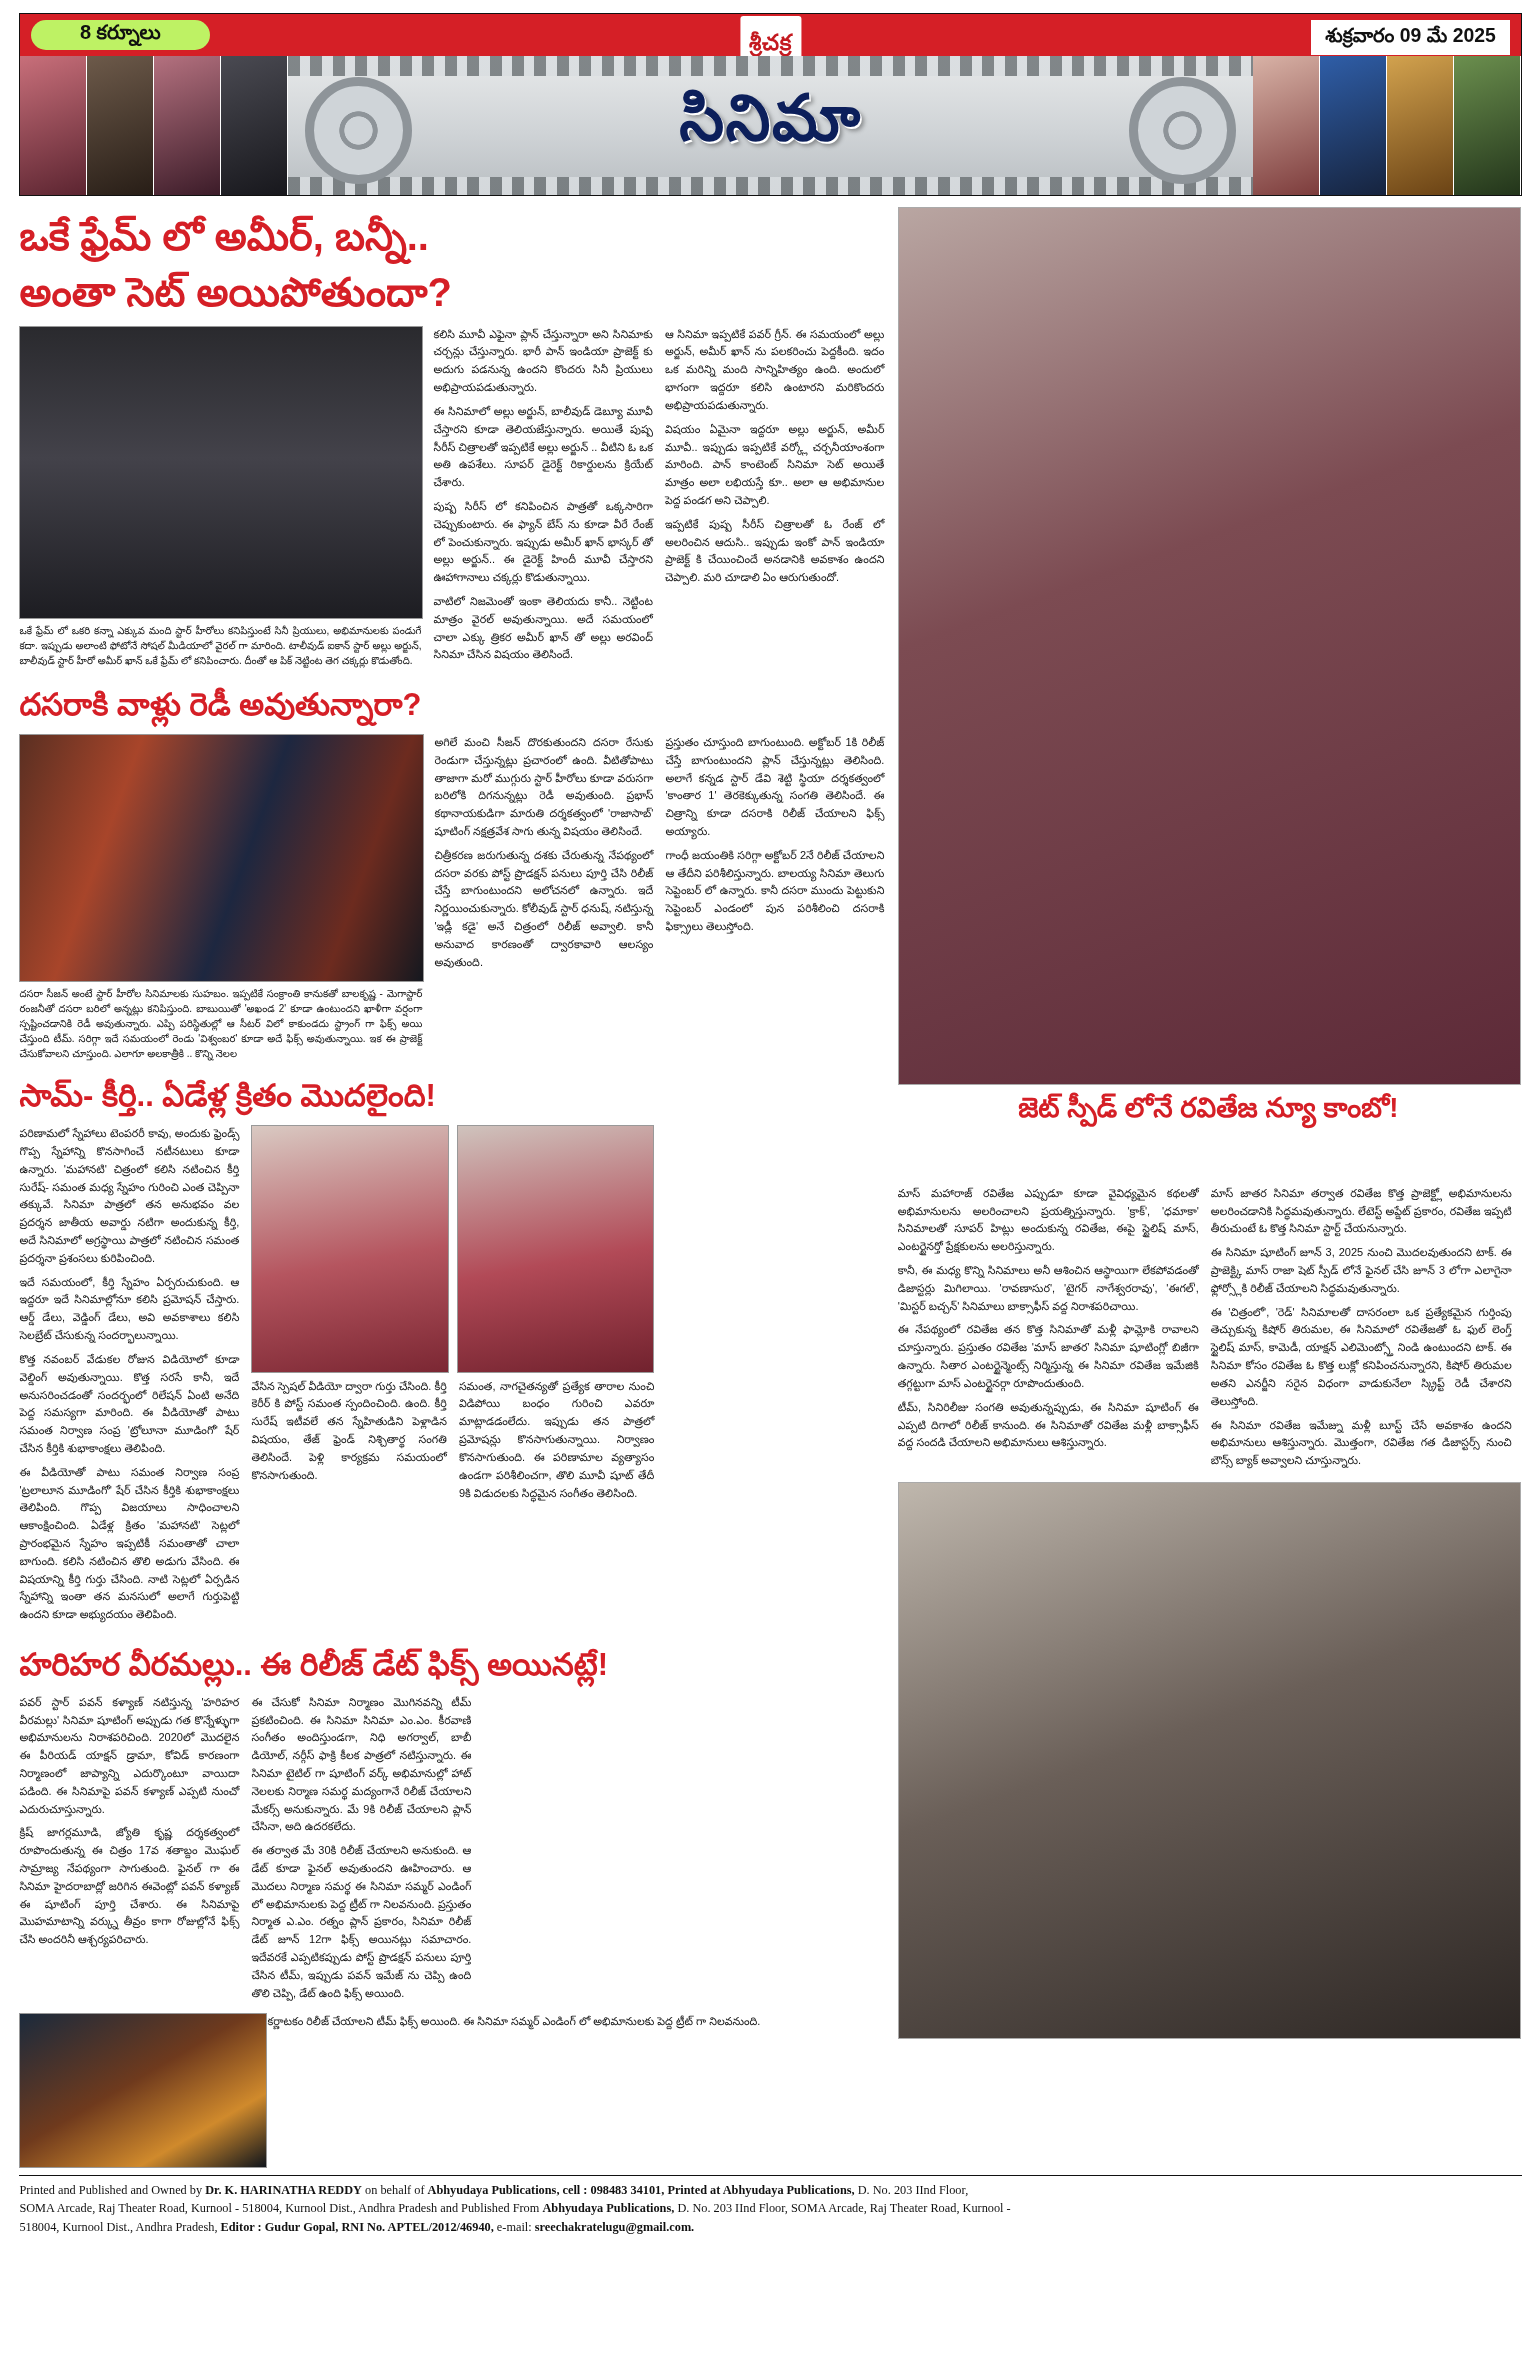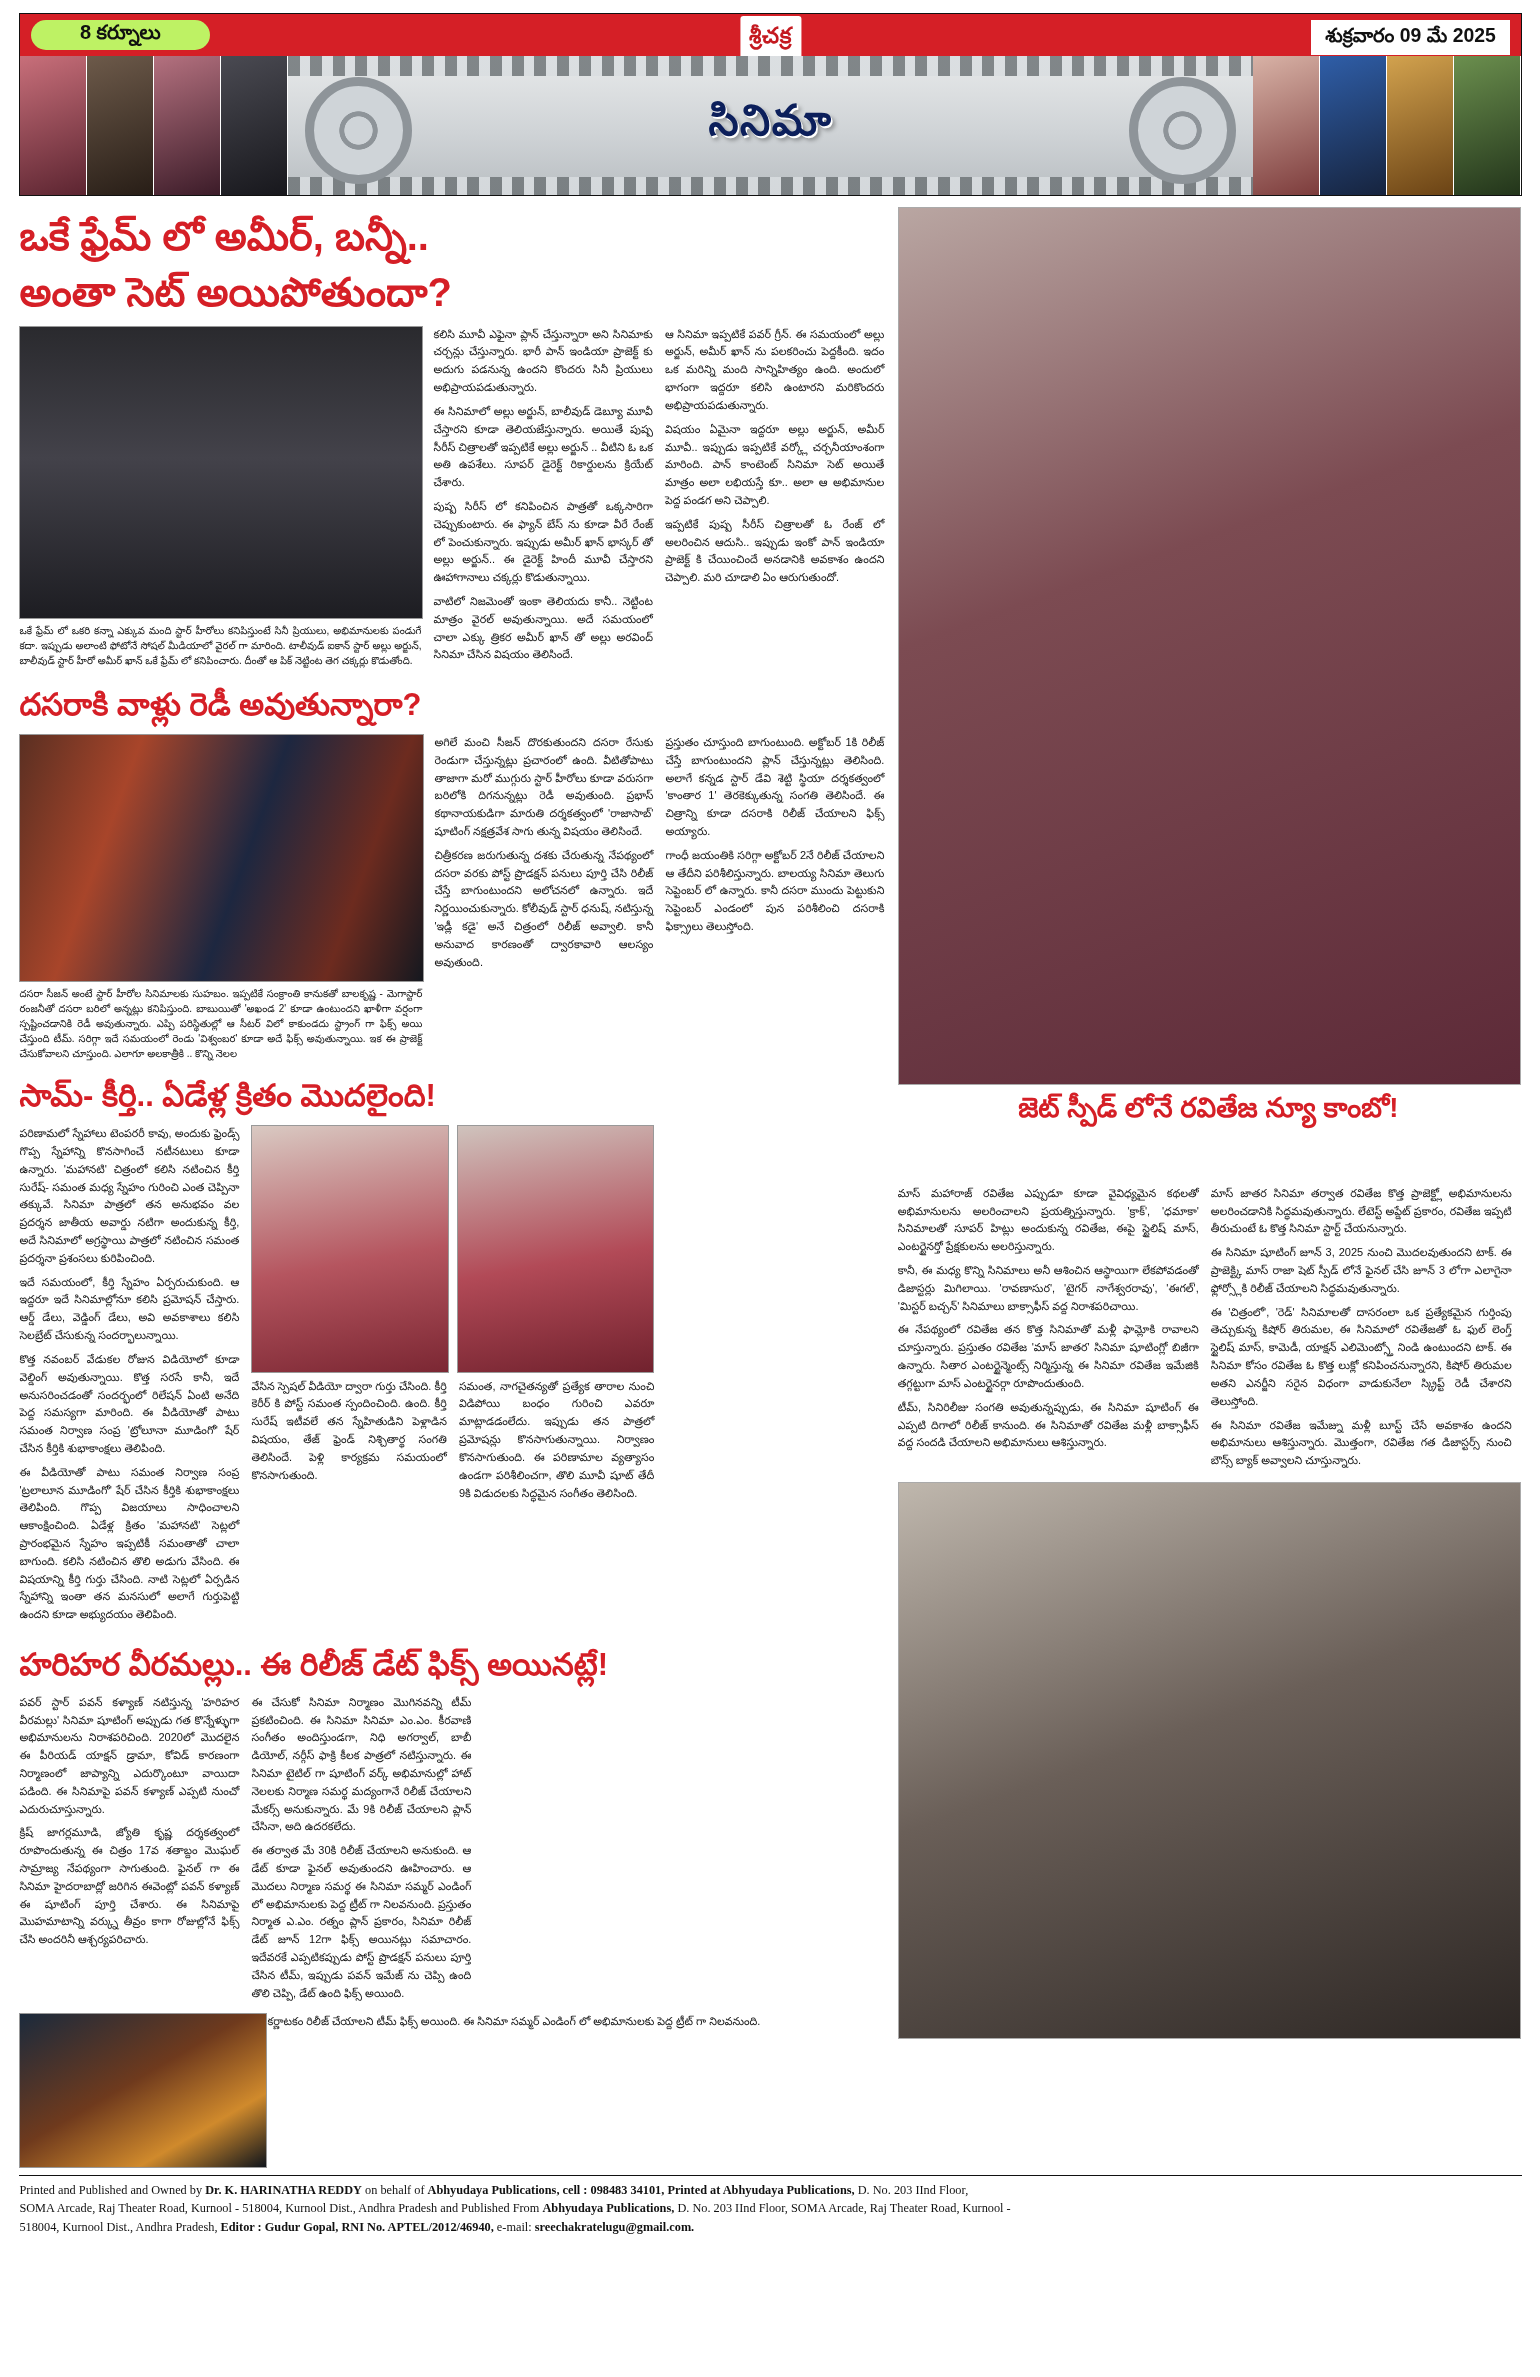--- a/index.html
+++ b/index.html
@@ -4,28 +4,28 @@
 <style>
   html,body{margin:0;padding:0;background:#8a8a8a;}
   body{font-family:"Liberation Serif", serif;}
   .page{width:1541px;min-height:2377px;background:#ffffff;margin:0 auto;position:relative;box-sizing:border-box;padding:13.4px 19.4px 7.5px 19.4px;}
 
   
   .masthead{position:relative;border:1.5px solid #111;height:183px;box-sizing:border-box;overflow:hidden;background:#fff;}
   .mast-topbar{height:42px;background:#d51f26;position:relative;display:flex;align-items:center;}
   .pill{position:absolute;left:10.4px;top:6px;width:179px;height:30px;border-radius:15px;background:#bef264;display:flex;align-items:center;justify-content:center;color:#111;font-weight:bold;font-size:20px;font-family:"Liberation Sans",sans-serif;}
   .mast-logo{position:absolute;left:50%;top:1.5px;transform:translateX(-50%);text-align:center;color:#111;}
-  .mast-logo .sri{display:inline-block;background:#fff;border-radius:3px;padding:7px 9px;color:#c41a20;font-weight:bold;font-size:22.4px;font-family:"Liberation Sans",sans-serif;letter-spacing:0.7px;}
+  .mast-logo .sri{display:inline-block;background:#fff;border-radius:3px;padding:14px 9px;color:#c41a20;font-weight:bold;font-size:22.4px;font-family:"Liberation Sans",sans-serif;letter-spacing:0.7px;}
   .datebox{position:absolute;right:10.4px;top:5.2px;background:#fff;border:0.7px solid #fff;padding:3px 13.4px;font-weight:bold;font-size:19.4px;font-family:"Liberation Sans",sans-serif;color:#111;margin-left:28px;}
   .mast-body{height:140px;display:flex;align-items:stretch;}
   .thumb{width:66px;height:100%;background-size:cover;background-position:center;border-right:0.7px solid #fff;}
   .mast-center{flex:1;position:relative;background:linear-gradient(180deg,#e7e9ea 0%,#cfd3d6 55%,#b9bec2 100%);display:flex;align-items:center;justify-content:center;overflow:hidden;}
   .film-strip{position:absolute;left:0;right:0;top:0;height:19.4px;background:repeating-linear-gradient(90deg,#6f7578 0 12px,#d9dde0 12px 22.4px);opacity:.85;}
   .film-strip.bottom{top:auto;bottom:0;}
-  .cine-title{position:relative;font-family:"Liberation Sans",sans-serif;font-size:43px;font-weight:bold;color:#0c1f5b;text-shadow:1.5px 1.5px 0 #fff, 3.7px 3.7px 4.5px rgba(0,0,0,.35);letter-spacing:1.5px;z-index:3;}
+  .cine-title{position:relative;font-family:"Liberation Sans",sans-serif;font-size:64px;font-weight:bold;color:#0c1f5b;text-shadow:1.5px 1.5px 0 #fff, 3.7px 3.7px 4.5px rgba(0,0,0,.35);letter-spacing:1.5px;z-index:3;}
   .reel{position:absolute;width:89px;height:89px;border-radius:50%;border:9px solid #8e9499;background:radial-gradient(circle,#cfd4d8 0 22%,#8e9499 23% 30%,#cfd4d8 31% 100%);z-index:2;}
   .reel.l{left:16.4px;top:21px;}
   .reel.r{right:16.4px;top:21px;}
 
   
   .content{display:flex;gap:13.4px;margin-top:10.4px;}
   .left-col{width:865px;}
   .right-col{width:621px;}
 
   .headline{color:#d51f26;font-weight:bold;font-family:"Liberation Sans",sans-serif;line-height:1.28;}

